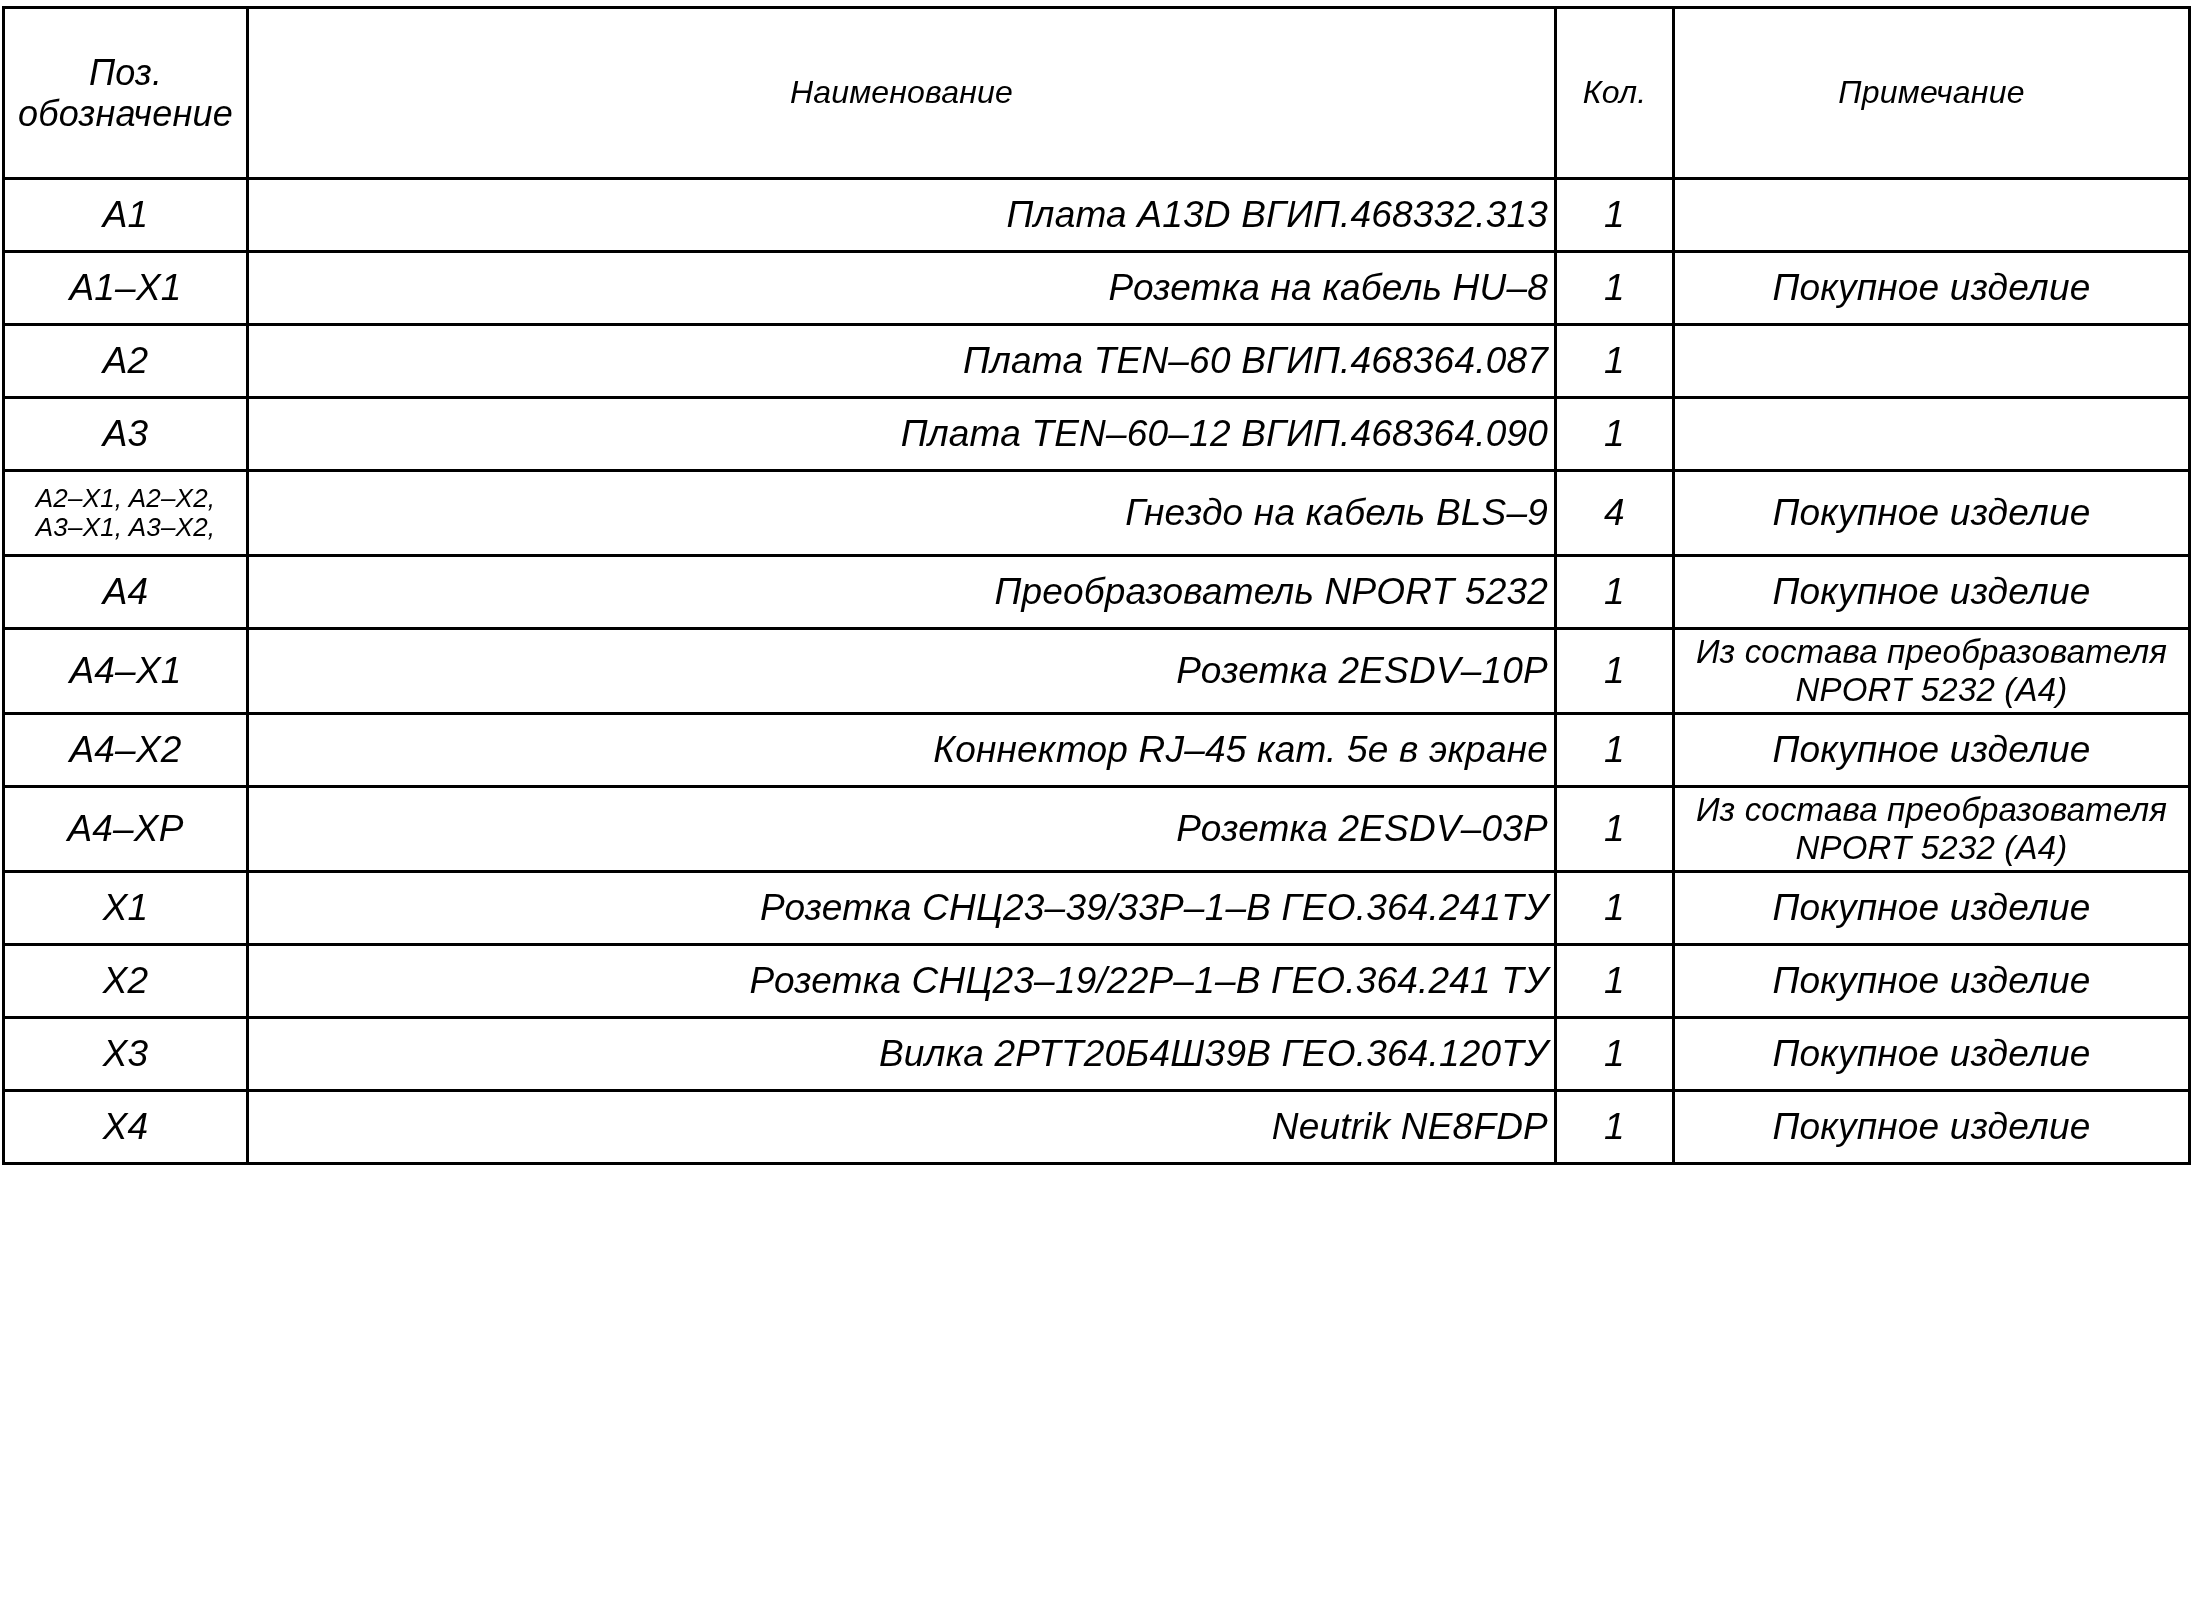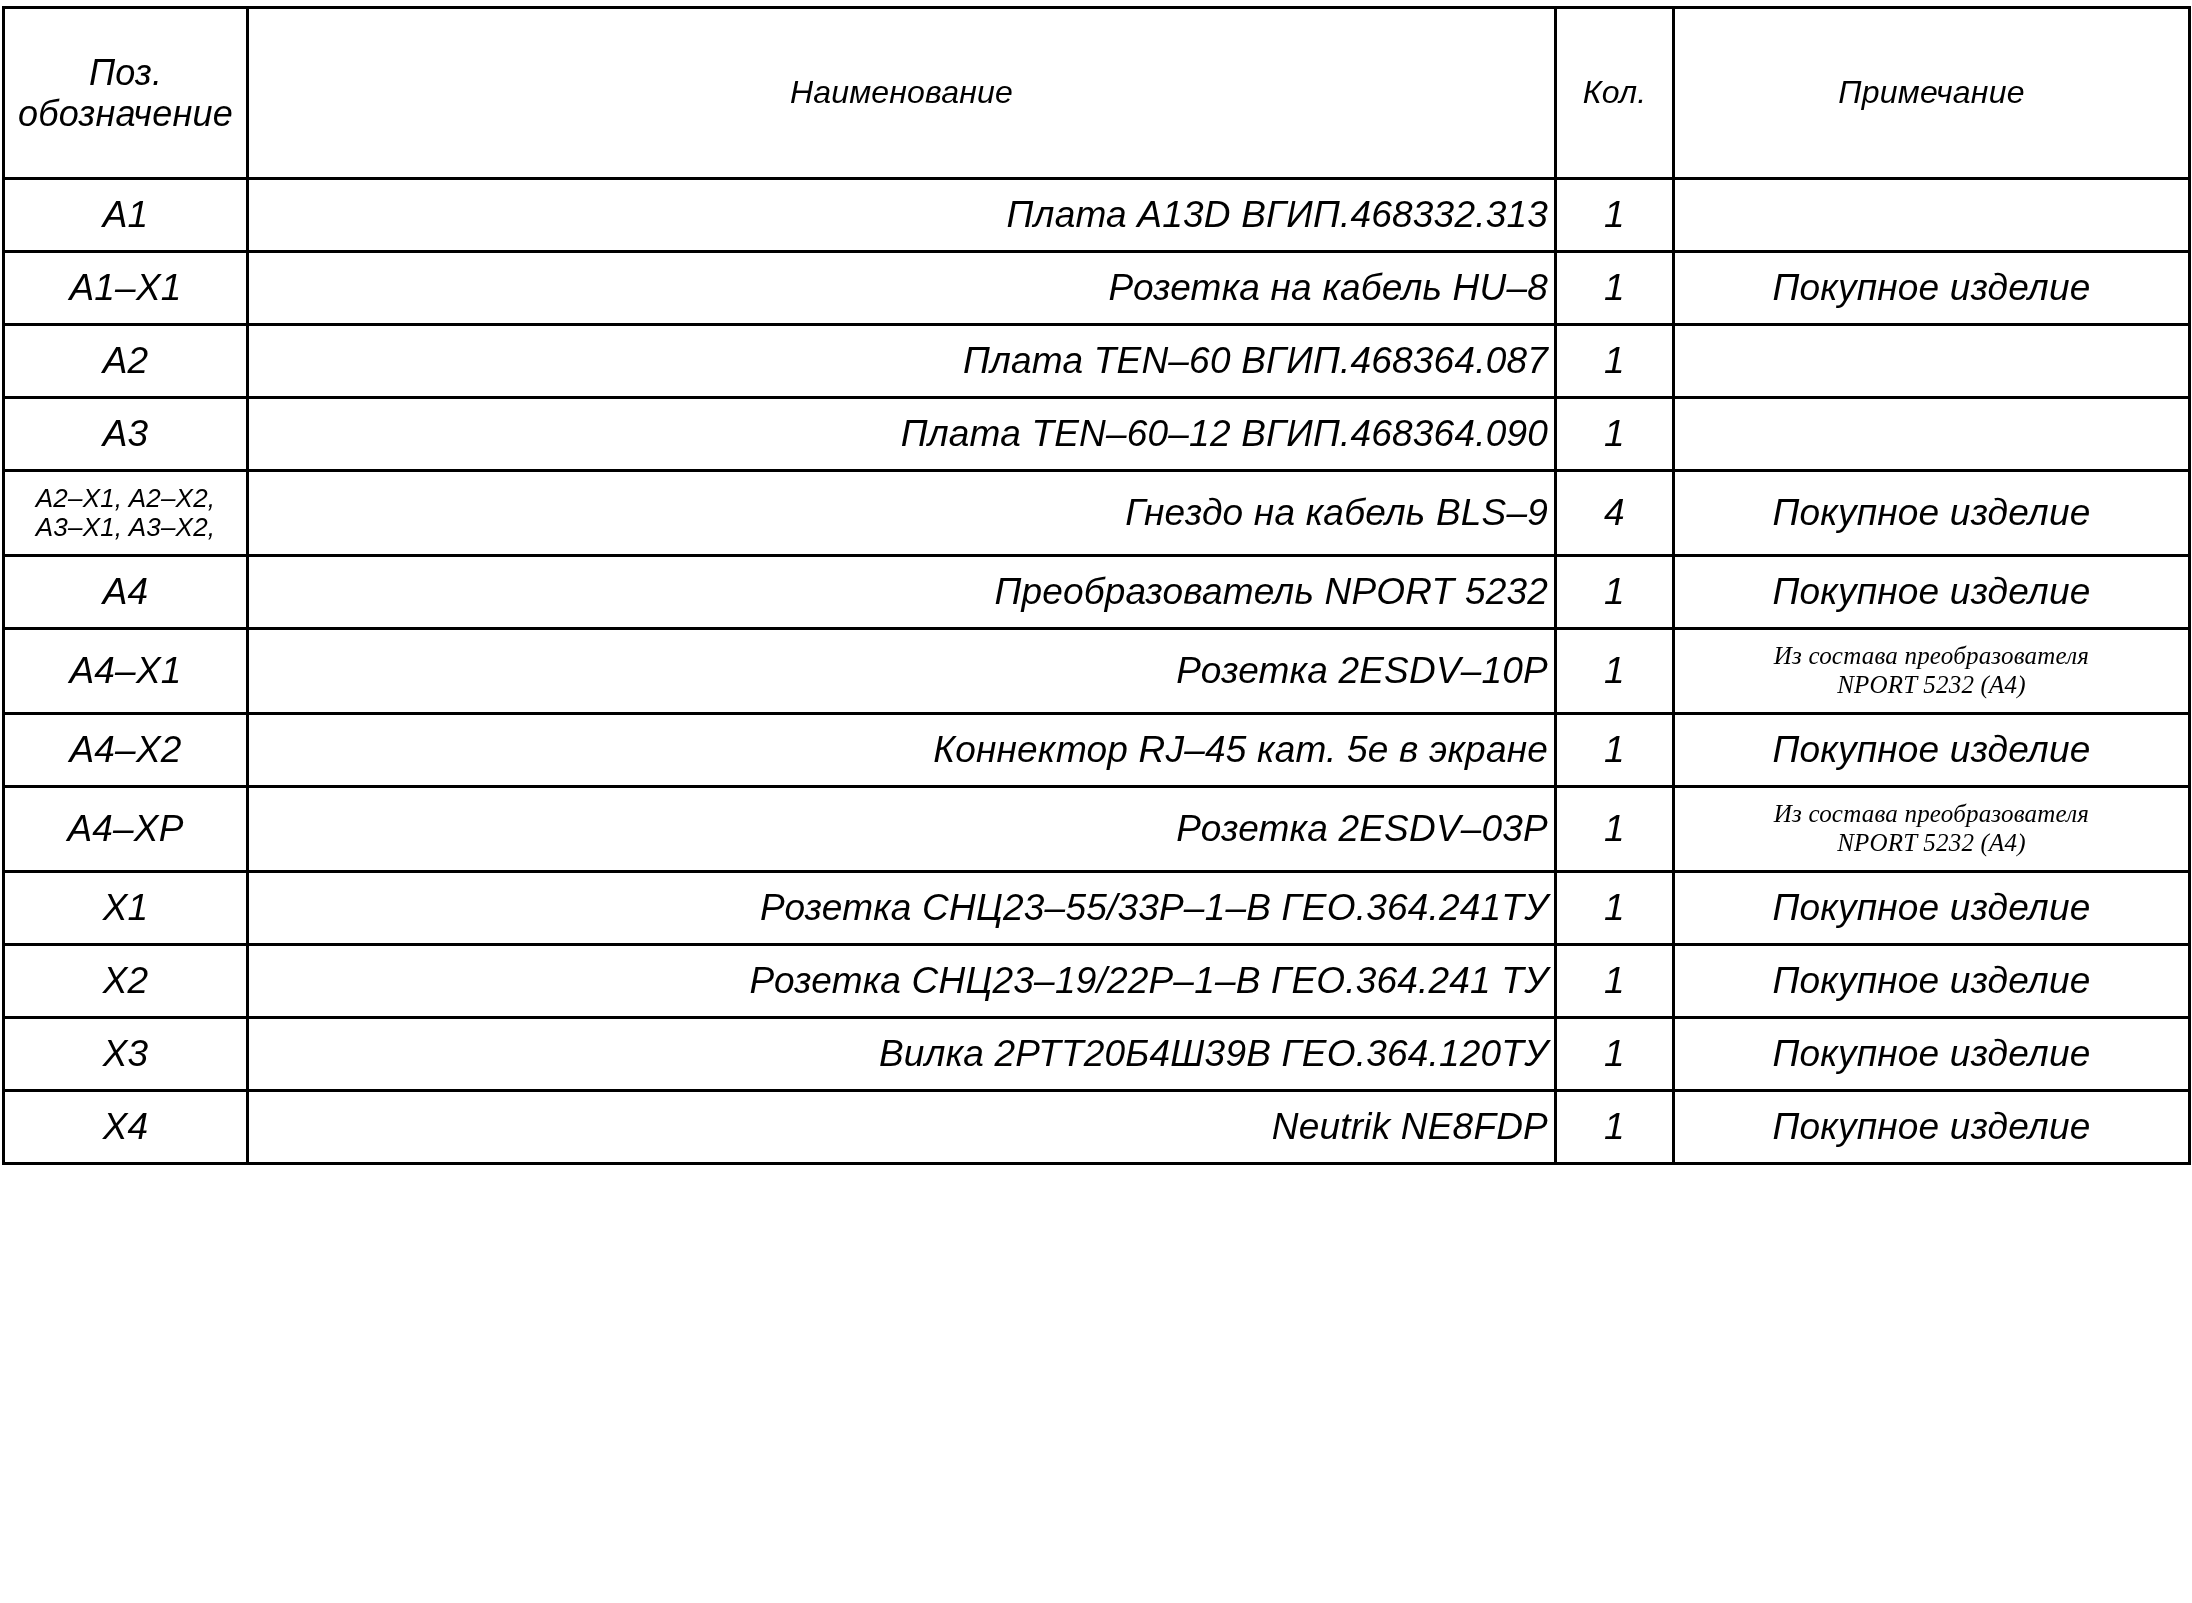--- a/index.html
+++ b/index.html
@@ -65,23 +65,22 @@
     font-size: 37px;
   }
   tbody td.pos.small {
     font-size: 26px;
     line-height: 1.1;
   }
   tbody td.note {
     font-size: 37px;
   }
   tbody td.note.small {
-    font-size: 25px;
+    font-size: 33px;
     line-height: 1.15;
-    font-family: Liberation Serif, serif;
   }
   tbody tr.tall td {
     height: 82px;
   }
   .l2 { display: block; }
 </style>
 </head>
 <body>
 
 <div class="sheet">
@@ -162,21 +161,21 @@
           <td class="pos">A4–XP</td>
           <td class="name">Розетка 2ESDV–03P</td>
           <td class="qty">1</td>
           <td class="note small">
             <span class="l2">Из состава преобразователя</span>
             <span class="l2">NPORT 5232 (A4)</span>
           </td>
         </tr>
         <tr>
           <td class="pos">X1</td>
-          <td class="name">Розетка СНЦ23–55/33Р–1–В   ГЕО.364.241ТУ</td>
+          <td class="name">Розетка СНЦ23–39/33Р–1–В   ГЕО.364.241ТУ</td>
           <td class="qty">1</td>
           <td class="note">Покупное изделие</td>
         </tr>
         <tr>
           <td class="pos">X2</td>
           <td class="name">Розетка СНЦ23–19/22Р–1–В   ГЕО.364.241 ТУ</td>
           <td class="qty">1</td>
           <td class="note">Покупное изделие</td>
         </tr>
         <tr>

